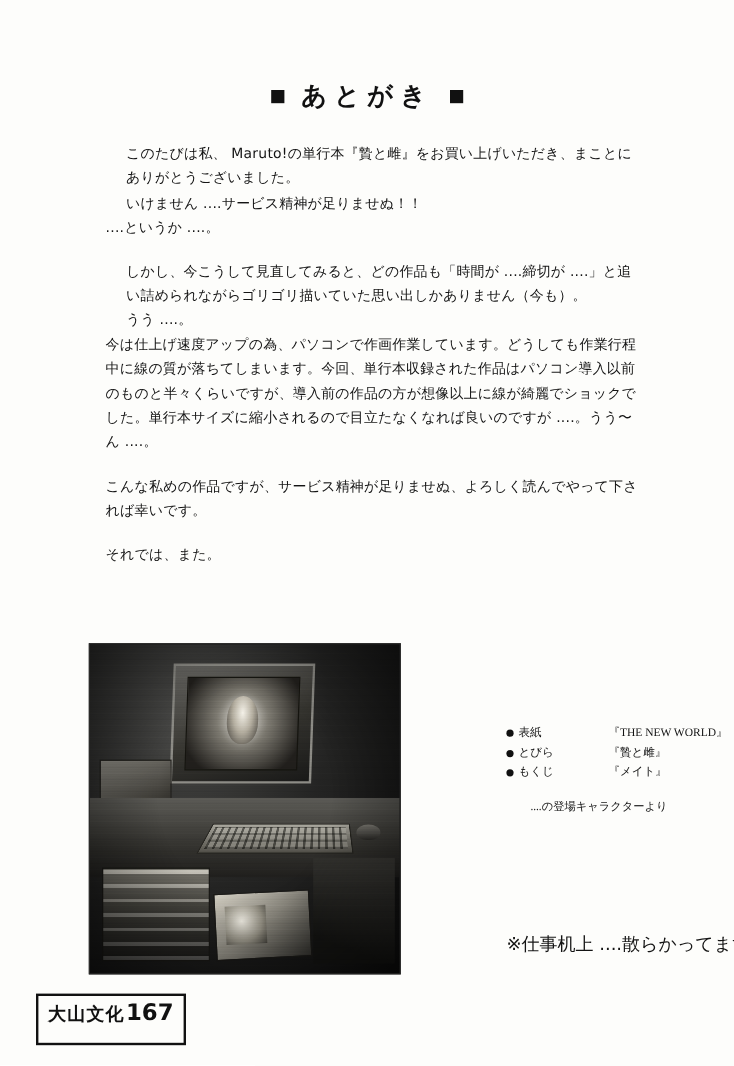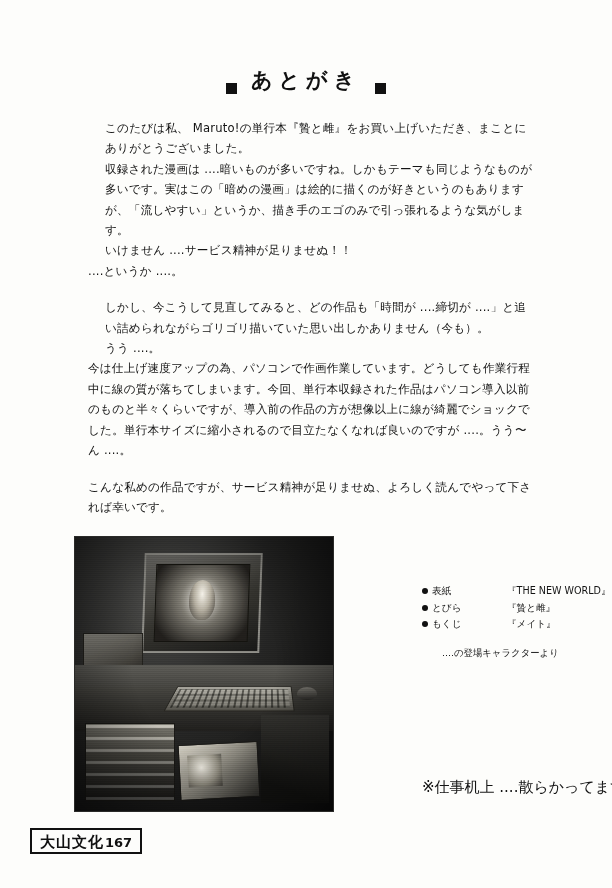--- a/index.html
+++ b/index.html
@@ -23,21 +23,21 @@
   }
 
   
   .title-row {
     position: absolute;
     top: 66px;
     left: 0;
     width: 100%;
     display: flex;
     justify-content: center;
-    align-items: flex-end;
+    align-items: center;
     gap: 14px;
   }
   .title-sq {
     width: 11px;
     height: 11px;
     background: #111;
     display: inline-block;
   }
   .title-text {
     font-size: 21px;
@@ -191,24 +191,25 @@
   }
   .ph-vign {
     position: absolute; inset: 0;
     background: radial-gradient(ellipse at 50% 45%, rgba(0,0,0,0) 40%, rgba(0,0,0,0.55) 100%);
   }
 
   
   .credits {
     position: absolute;
     left: 422px;
-    top: 583px;
+    top: 603px;
     font-size: 9.6px;
     line-height: 16.5px;
     color: #141414;
+    font-family: Liberation Serif, serif;
   }
   .credit-row {
     display: flex;
     align-items: center;
     white-space: nowrap;
   }
   .bullet {
     width: 6px; height: 6px;
     background: #111;
     border-radius: 50%;
@@ -231,55 +232,55 @@
     color: #141414;
     white-space: nowrap;
   }
 
   
   .stamp {
     position: absolute;
     left: 30px;
     top: 828px;
     border: 2px solid #111;
-    padding: 3px 8px 0 8px;
+    padding: 3px 8px 14px 8px;
     display: inline-flex;
     align-items: baseline;
     gap: 1px;
   }
   .stamp-jp {
     font-size: 15px;
     font-weight: bold;
     letter-spacing: 1px;
   }
   .stamp-num {
-    font-size: 13px;
+    font-size: 19px;
     font-weight: bold;
   }
 </style>
 </head>
 <body>
 
 <div class="page">
 
   <div class="title-row">
     <span class="title-sq"></span>
     <span class="title-text">あとがき</span>
     <span class="title-sq"></span>
   </div>
 
   <div class="body-text">
     <p class="para tight">このたびは私、 Maruto!の単行本『贄と雌』をお買い上げいただき、まことにありがとうございました。</p>
-    <p class="para tight">収録された漫画は ....暗いものが多いですね。しかもテーマも同じようなものが多いです。実はこの「暗めの漫画」は絵的に描くのが好きというのもありますが、「流しやすい」というか、描き手のエゴのみで引っ張れるような気がします。</p>
     <p class="para tight">いけません ....サービス精神が足りませぬ！！</p>
     <p class="para">....というか ....。</p>
     <p class="para tight">しかし、今こうして見直してみると、どの作品も「時間が ....締切が ....」と追い詰められながらゴリゴリ描いていた思い出しかありません（今も）。</p>
     <p class="para tight">うう ....。</p>
     <p class="para">今は仕上げ速度アップの為、パソコンで作画作業しています。どうしても作業行程中に線の質が落ちてしまいます。今回、単行本収録された作品はパソコン導入以前のものと半々くらいですが、導入前の作品の方が想像以上に線が綺麗でショックでした。単行本サイズに縮小されるので目立たなくなれば良いのですが ....。うう〜ん ....。</p>
     <p class="para">こんな私めの作品ですが、サービス精神が足りませぬ、よろしく読んでやって下されば幸いです。</p>
+    <p class="para">それでは、また。</p>
   </div>
 
 
   <div class="photo">
     <div class="ph-case">
       <div class="ph-screen">
         <div class="ph-figure"></div>
       </div>
     </div>
     <div class="ph-box-l"></div>

